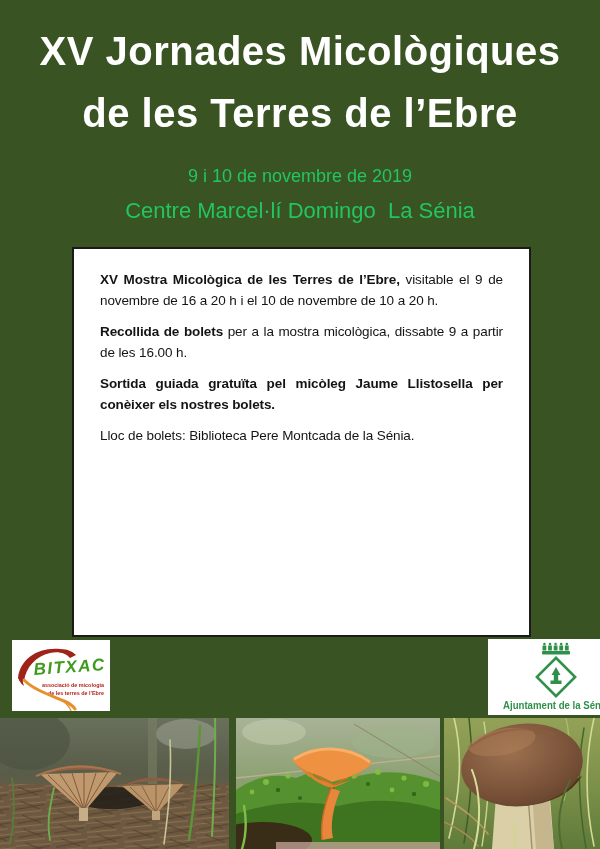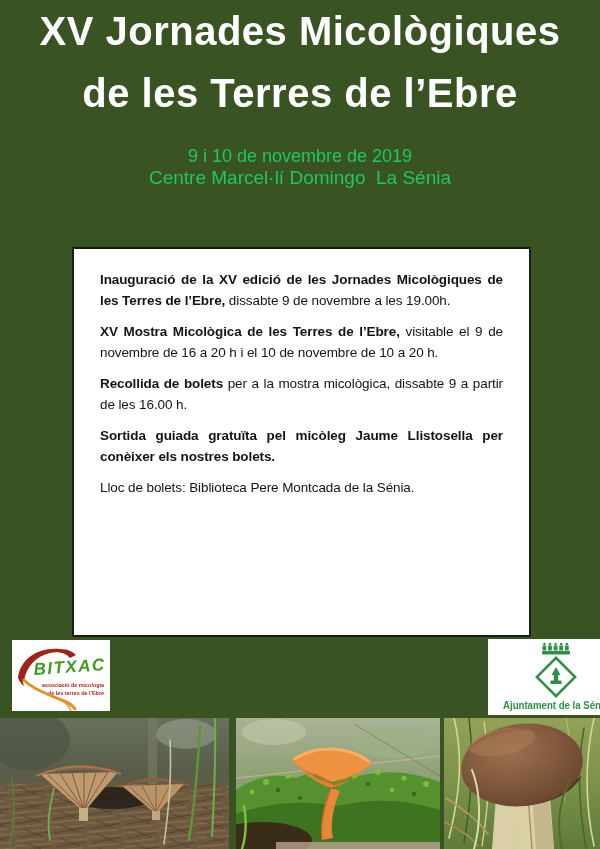--- a/index.html
+++ b/index.html
@@ -3,24 +3,24 @@
 <meta charset="utf-8">
 <style>
   html,body{margin:0;padding:0;background:#222;}
   .poster{
     position:relative;width:600px;height:849px;overflow:hidden;
     background:#3a5323;
     font-family:"Liberation Sans",sans-serif;
     margin:0 auto;
   }
   .title{color:#ffffff;font-weight:bold;font-size:40px;line-height:62px;
-         text-align:center;letter-spacing:0.5px;}
+         text-align:center;padding-top:20px;letter-spacing:0.5px;}
   .subtitle{color:#22c55e;text-align:center;}
   .date-line{font-size:18px;margin-top:22px;}
-  .venue-line{font-size:19px;white-space:pre;}
+  .venue-line{font-size:22px;margin-top:11px;white-space:pre;}
   .info-box{
     position:absolute;left:72px;top:247px;width:459px;height:390px;
     box-sizing:border-box;background:#ffffff;border:2px solid #1a1a1a;
     padding:20px 26px 0 26px;
   }
   .info-box p{
     margin:0 0 10px 0;font-size:13.5px;line-height:21px;color:#141414;
     text-align:justify;letter-spacing:-0.1px;
   }
   .b{font-weight:bold;}
@@ -42,21 +42,20 @@
     <div>XV Jornades Micològiques</div>
     <div>de les Terres de l’Ebre</div>
   </div>
 
   <div class="subtitle">
     <div class="date-line">9 i 10 de novembre de 2019</div>
     <div class="venue-line">Centre Marcel·lí Domingo  La Sénia</div>
   </div>
 
   <div class="info-box">
-    <p><span class="b">Inauguració de la XV edició de les Jornades Micològiques de les Terres de l’Ebre,</span><span> dissabte 9 de novembre a les 19.00h.</span></p>
     <p><span class="b">XV Mostra Micològica de les Terres de l’Ebre,</span><span> visitable el 9 de novembre de 16 a 20 h i el 10 de novembre de 10 a 20 h.</span></p>
     <p><span class="b">Recollida de bolets</span><span> per a la mostra micològica, dissabte 9 a partir de les 16.00 h.</span></p>
     <p><span class="b">Sortida guiada gratuïta pel micòleg Jaume Llistosella per conèixer els nostres bolets.</span><span></span></p>
     <p><span class="b"></span><span>Lloc de bolets: Biblioteca Pere Montcada de la Sénia.</span></p>
   </div>
 
   <div class="logo logo-bitxac">
     <svg width="98" height="71" viewBox="0 0 98 71">
       <rect width="98" height="71" fill="#ffffff"></rect>
       <path d="M6,38 C8,19 26,7 48,9 C56,9 61,12 64,15 L58,18 C54,13 46,11 38,13 C24,16 14,27 12,41 Q8,43 6,38 Z" fill="#9f2318"></path>

